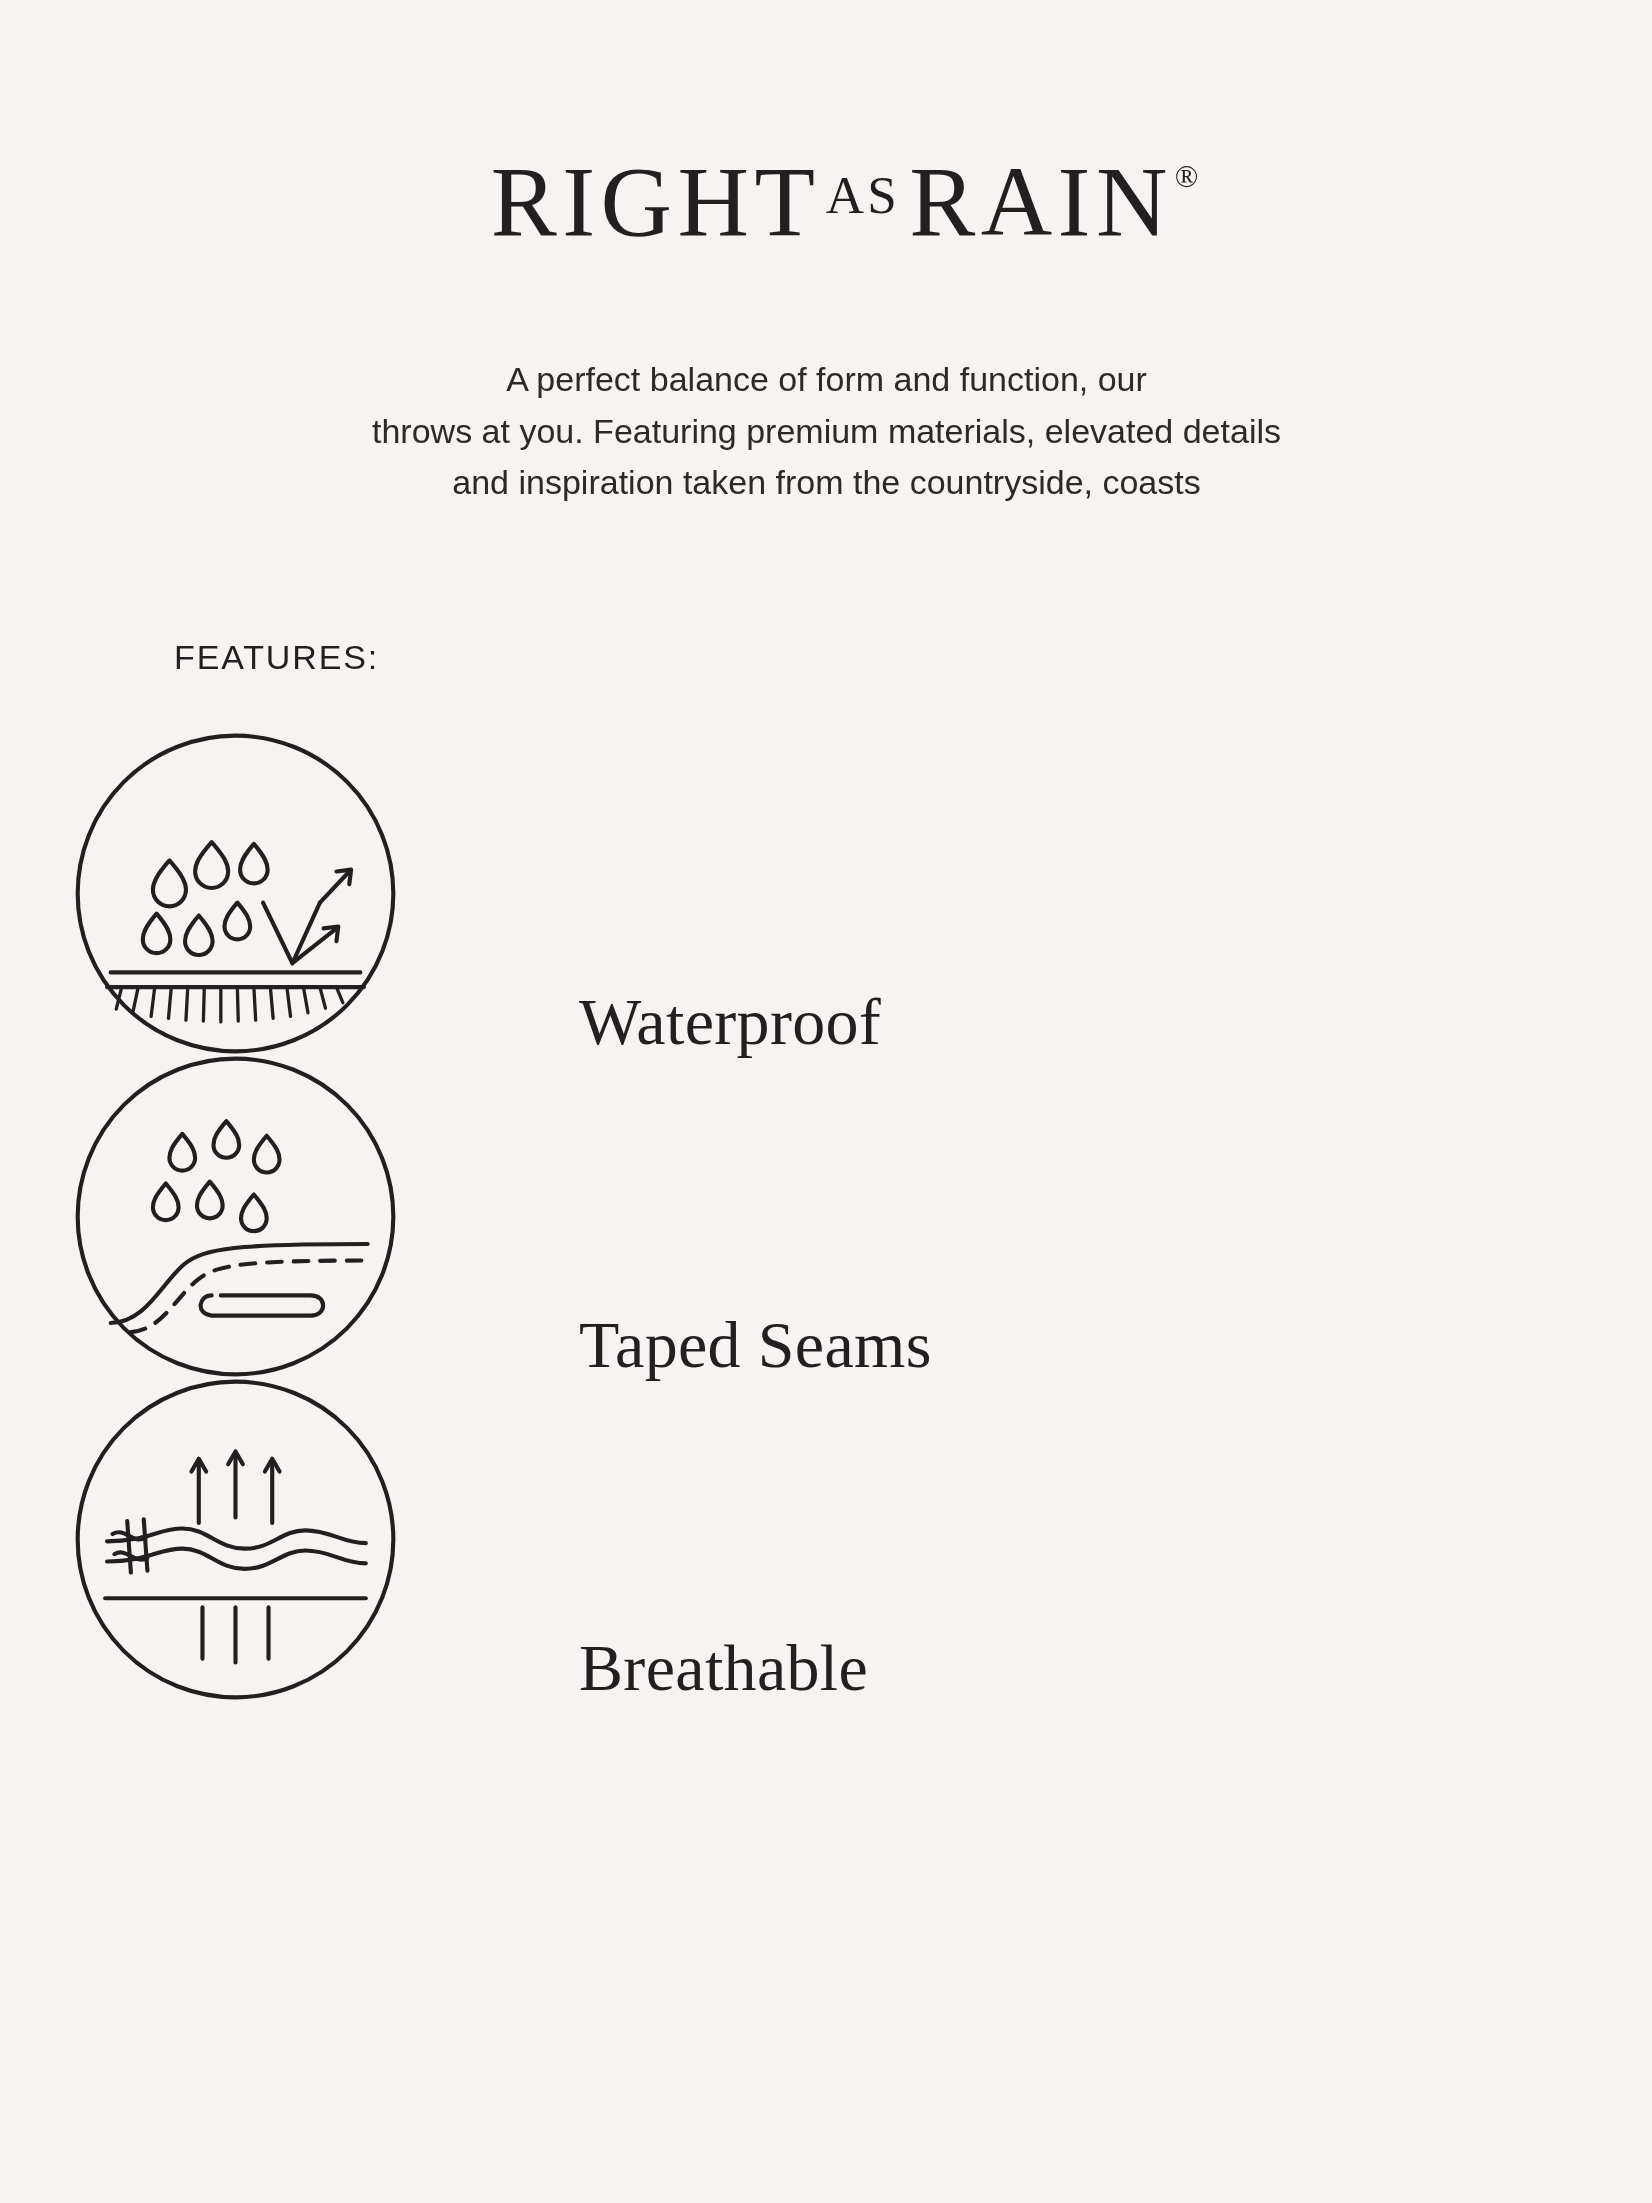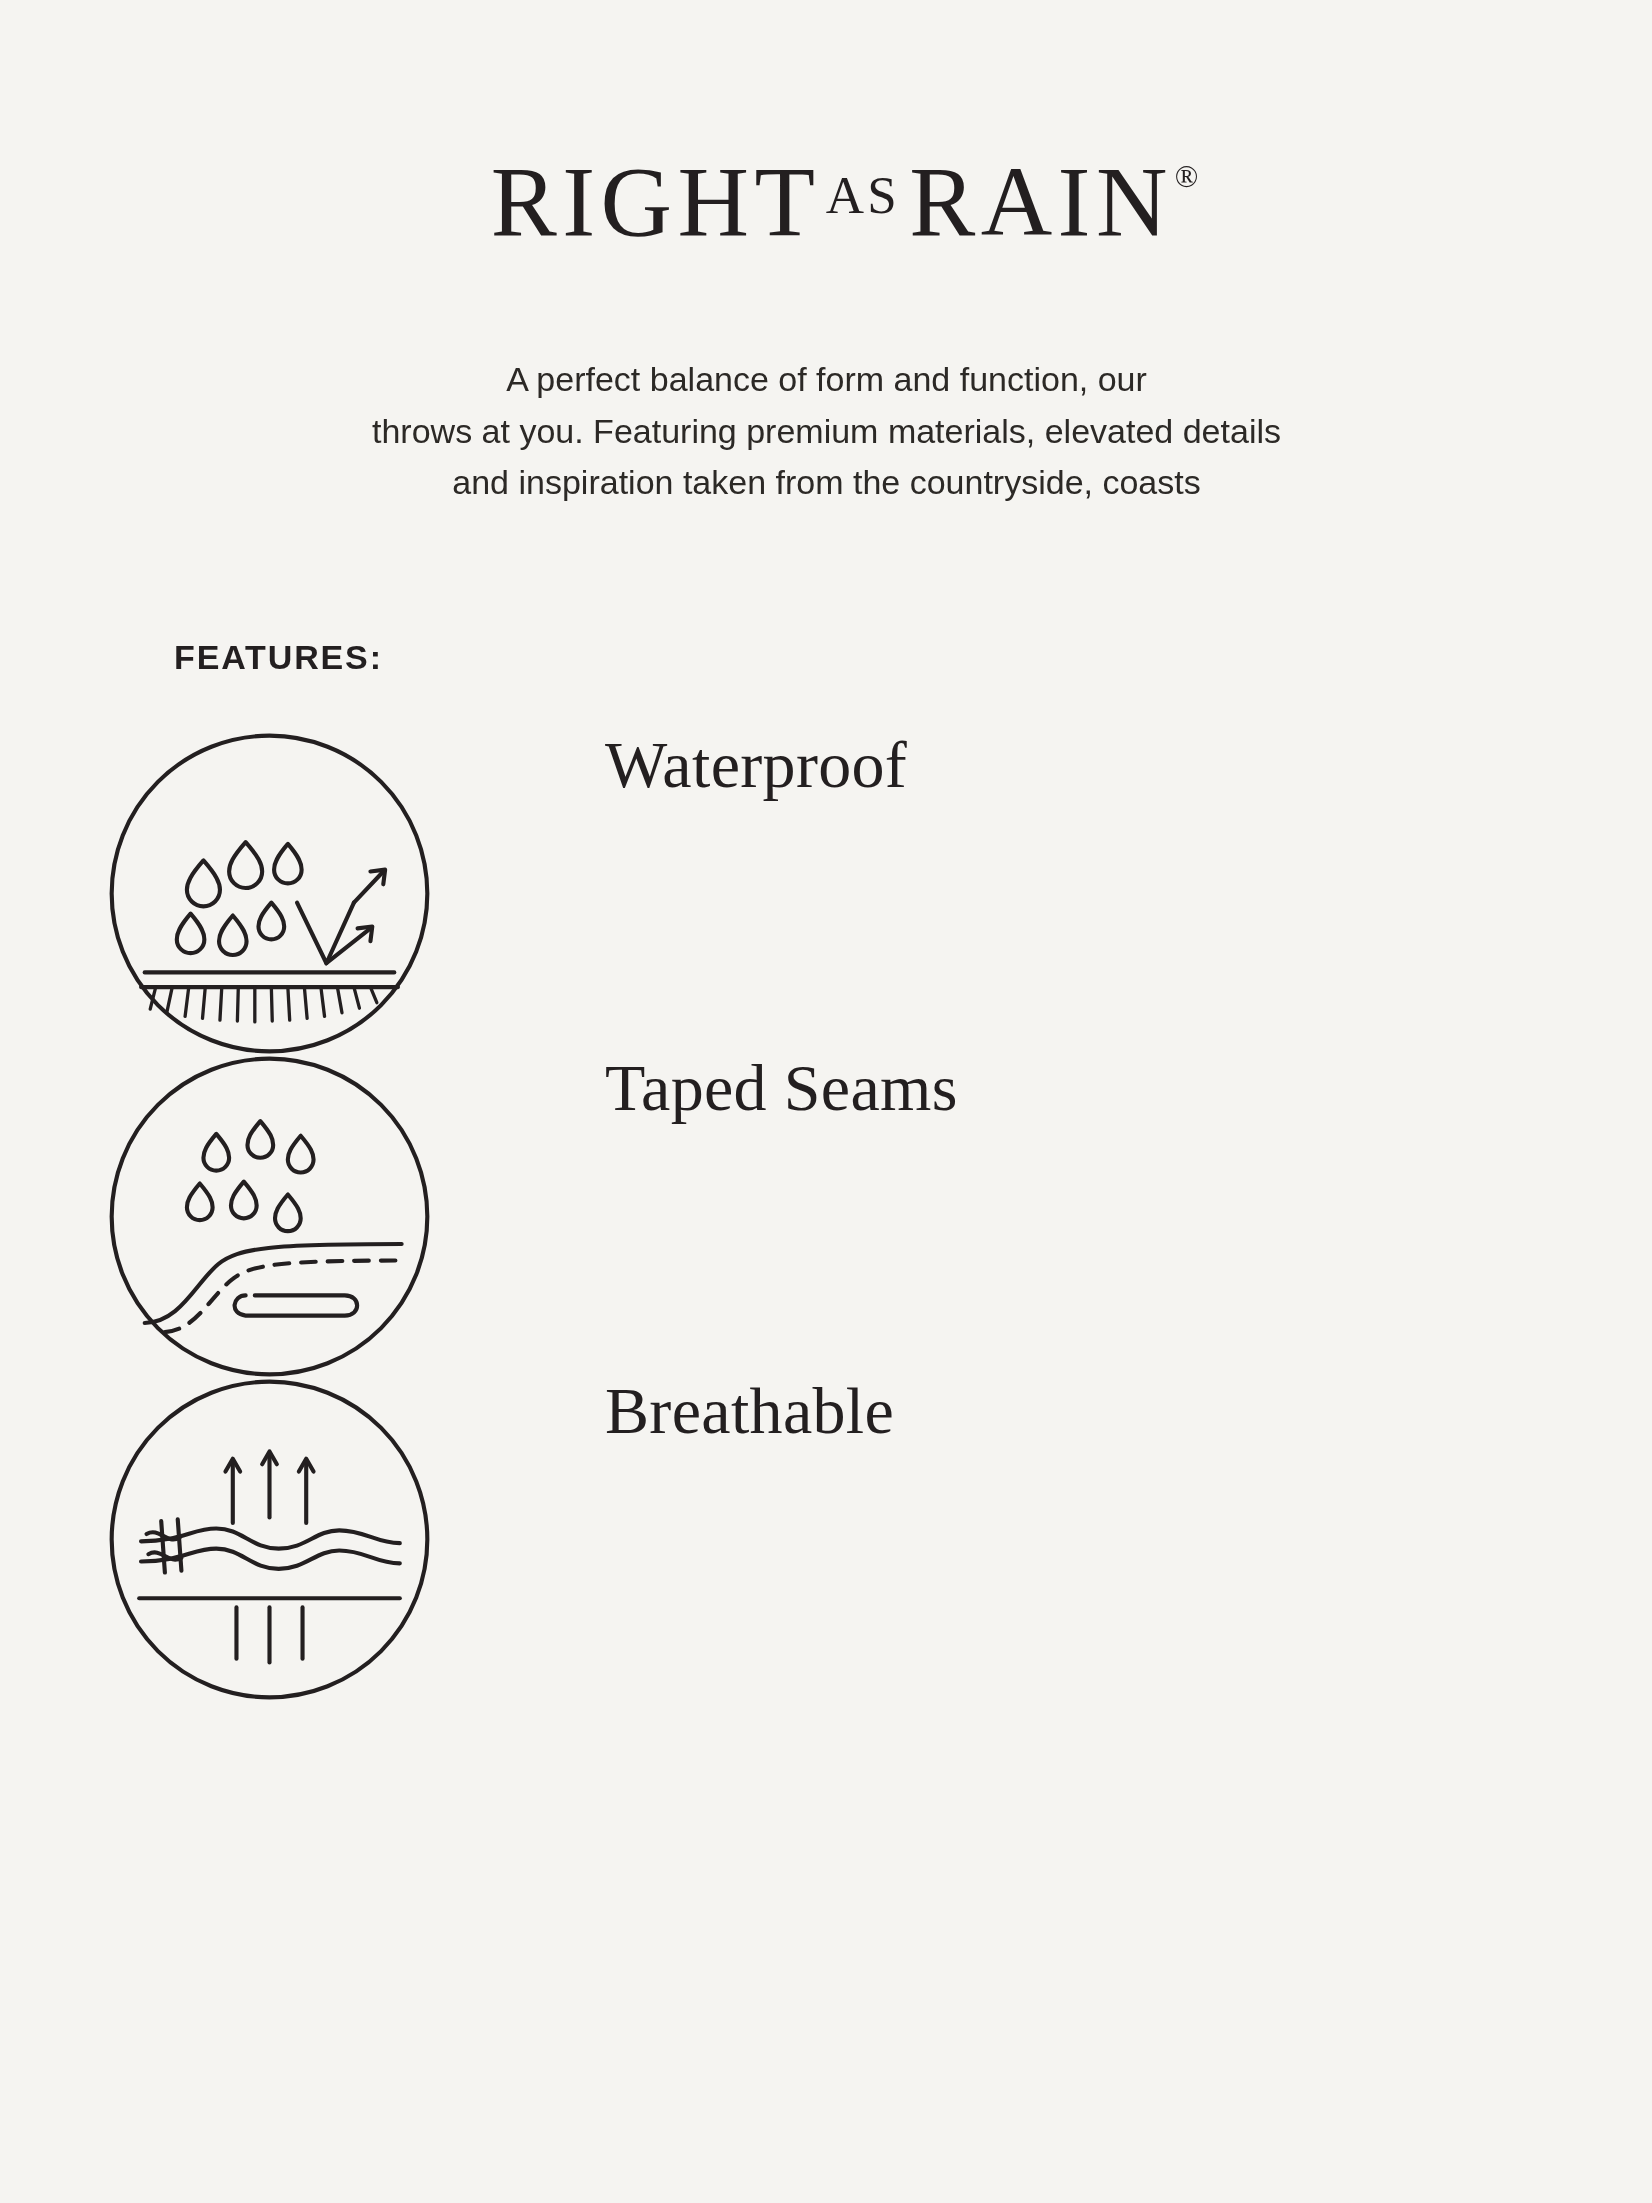--- a/index.html
+++ b/index.html
@@ -59,35 +59,36 @@
     color: #2c2926;
     font-family: "Liberation Sans", sans-serif;
     font-weight: 400;
   }
   .intro div { white-space: nowrap; }
 
   
   .features-heading {
     margin: 129px 0 0 174px;
     font-size: 34px;
-    font-weight: 700;
+    font-weight: 400;
     letter-spacing: 0.055em;
     color: #231f20;
   }
 
   
   .features {
     margin-top: 55px;
   }
   .feature-row {
     display: flex;
-    align-items: flex-start;
+    align-items: flex-end;
     height: 323px;
-    padding-left: 108px;
+    padding-left: 74px;
     box-sizing: border-box;
+    gap: 8px;
   }
   .feature-icon {
     width: 323px;
     height: 323px;
     flex: 0 0 323px;
   }
   .feature-icon svg { display: block; }
   .feature-label {
     margin-left: 174px;
     font-family: "Liberation Serif", serif;

